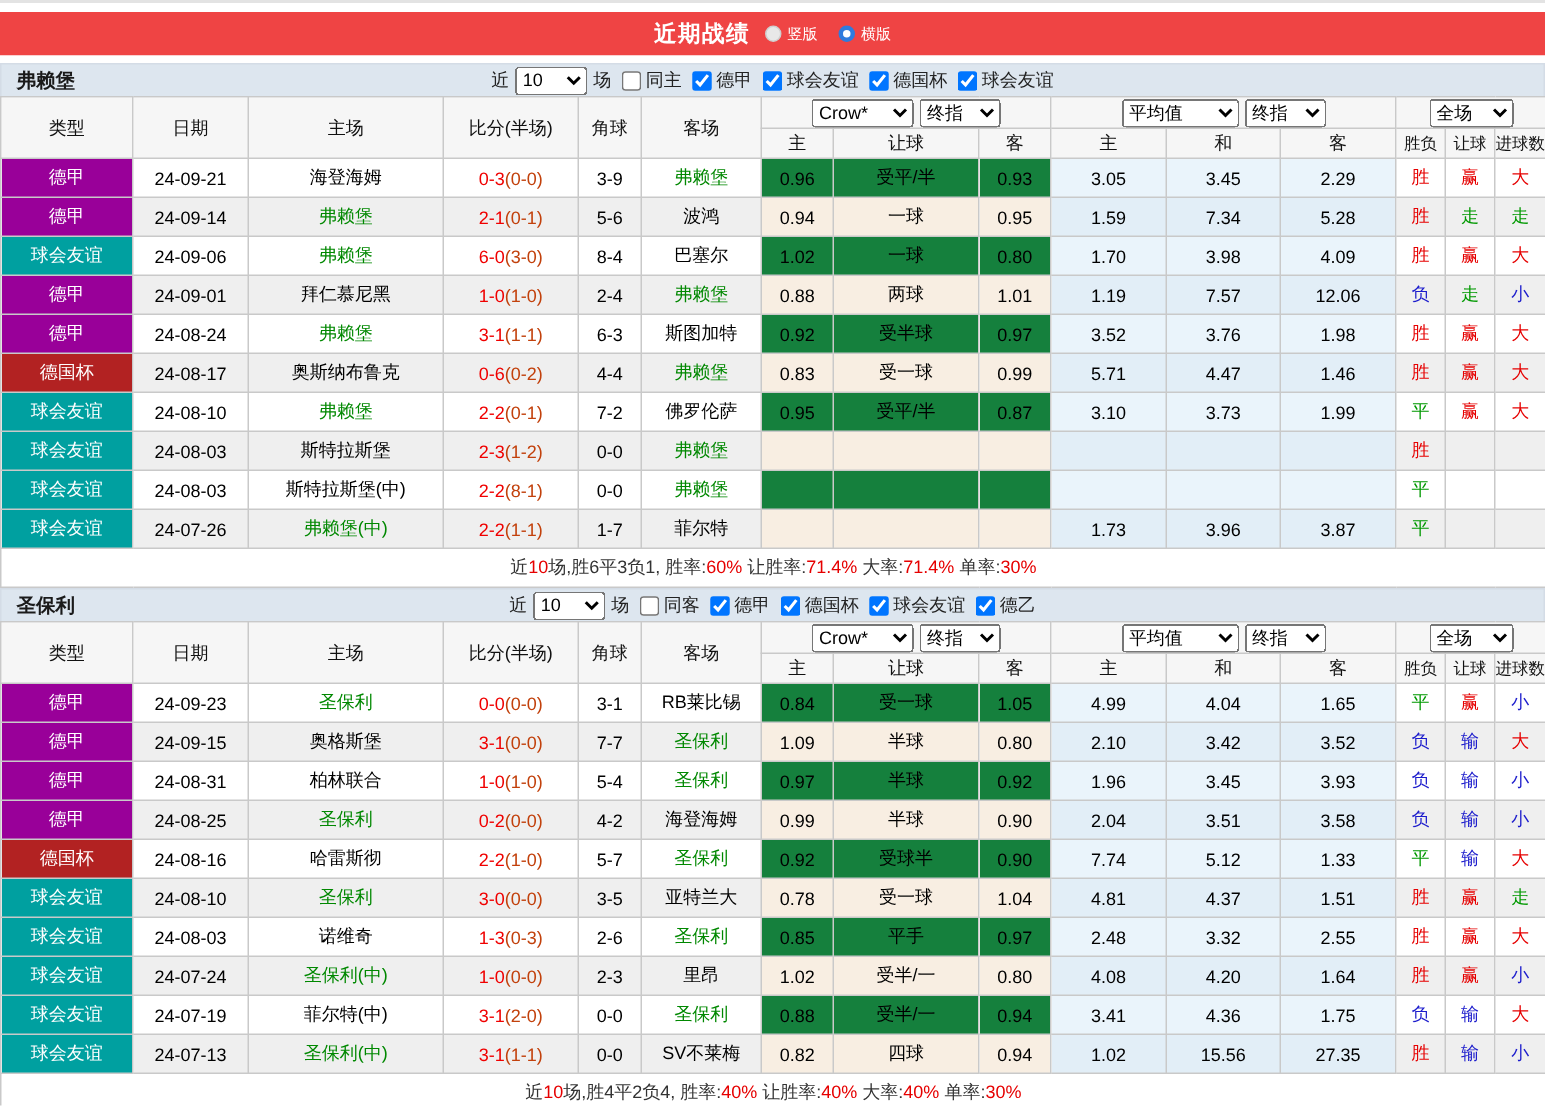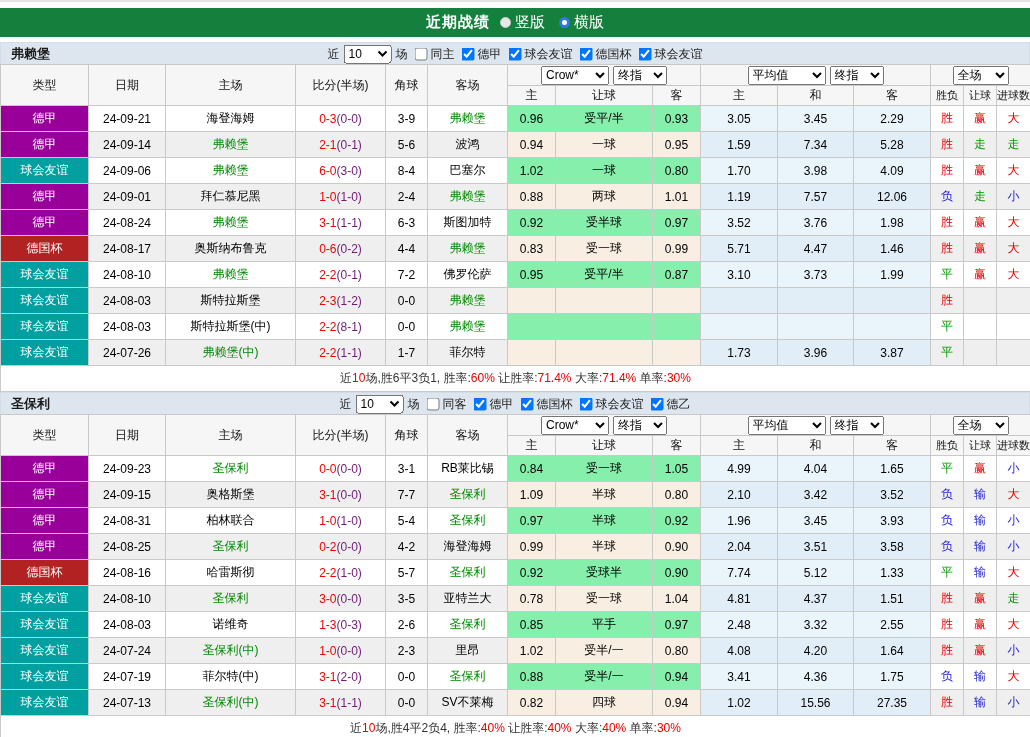--- a/index.html
+++ b/index.html
@@ -7,21 +7,21 @@
     width:1030px;height:737px;background:#fff;
     font-family:"Liberation Sans","DejaVu Sans",sans-serif;
     font-size:12px;color:#000;overflow:hidden;
   }
   .top-strip{height:6px;background:#fff;border-top:2px solid #e3e3e3;}
   .title-bar{
     height:29px;display:flex;align-items:center;justify-content:center;gap:10px;
     color:#fff;
   }
   .title-bar .page-title{font-weight:bold;font-size:15px;letter-spacing:1px;}
-  .radio-opt{display:inline-flex;align-items:center;gap:4px;font-size:15px;cursor:default;text-align:center;}
+  .radio-opt{display:inline-flex;align-items:center;gap:4px;font-size:10px;cursor:default;text-align:center;}
   .radio-circle{width:11px;height:11px;border-radius:50%;display:inline-block;box-sizing:border-box;}
   .radio-circle.off{background:#e8e8e8;border:1px solid #cfcfcf;}
   .radio-circle.on{background:#fff;border:3px solid #2f7bdd;}
   .gap{height:5px;background:#fff;}
   .section-bar{
     height:22px;position:relative;display:flex;align-items:center;
     border:1px solid #d4dce6;border-bottom:none;box-sizing:border-box;
   }
   .team-name{margin-left:10px;font-weight:bold;font-size:13px;color:#1a1a1a;}
   .filters{
@@ -35,41 +35,41 @@
     border:1px solid #c9c9c9;text-align:center;padding:0;overflow:hidden;
     white-space:nowrap;font-weight:normal;
   }
   table.stats thead th{background:#f6f6f6;color:#111;}
   table.stats thead tr.dd-row th{height:20px;}
   table.stats thead tr.sub-row th{height:19px;}
   table.stats thead th.narrow{font-size:11px;}
   .hdr-select{font-size:12px;height:19px;margin:0 2px;}
   table.stats tbody td{height:25px;font-size:12px;background:#fff;}
   table.stats tbody tr.even td{background:#efefef;}
-  table.stats tbody td.cream{background:#86efac;}
+  table.stats tbody td.cream{background:#15803d;}
   table.stats tbody td.blue{background:#eaf4fb;}
   table.stats tbody tr.even td.cream{background:#f8eee2;}
   table.stats tbody tr.even td.blue{background:#e2eef7;}
   td.league-badge{color:#fff;font-weight:bold;}
   tr.even td.league-badge{color:#fff;}
   .team.hl{color:#008800;}
   .ft{color:#f00000;}
-  .ht{color:#701a75;}
+  .ht{color:#c2410c;}
   .c-r{color:#e60000;}
   .c-g{color:#009900;}
   .c-b{color:#1c1ccc;}
   .c-k{color:#333;}
   td.summary{height:21px;background:#fff;font-size:13px;border-top:1px solid #c9c9c9;}
 </style>
 </head>
 <body>
 
 <div class="top-strip"></div>
 
-<div class="title-bar" id="title-bar" style="background: #15803d;">
+<div class="title-bar" id="title-bar" style="background: #ef4444;">
   <span class="page-title">近期战绩</span>
   <span id="view-toggle" style="display:inline-flex;gap:14px;">
       <span class="radio-opt">
         <span class="radio-circle off"></span>
         <span>竖版</span>
       </span>
       <span class="radio-opt">
         <span class="radio-circle on"></span>
         <span>横版</span>
       </span>

